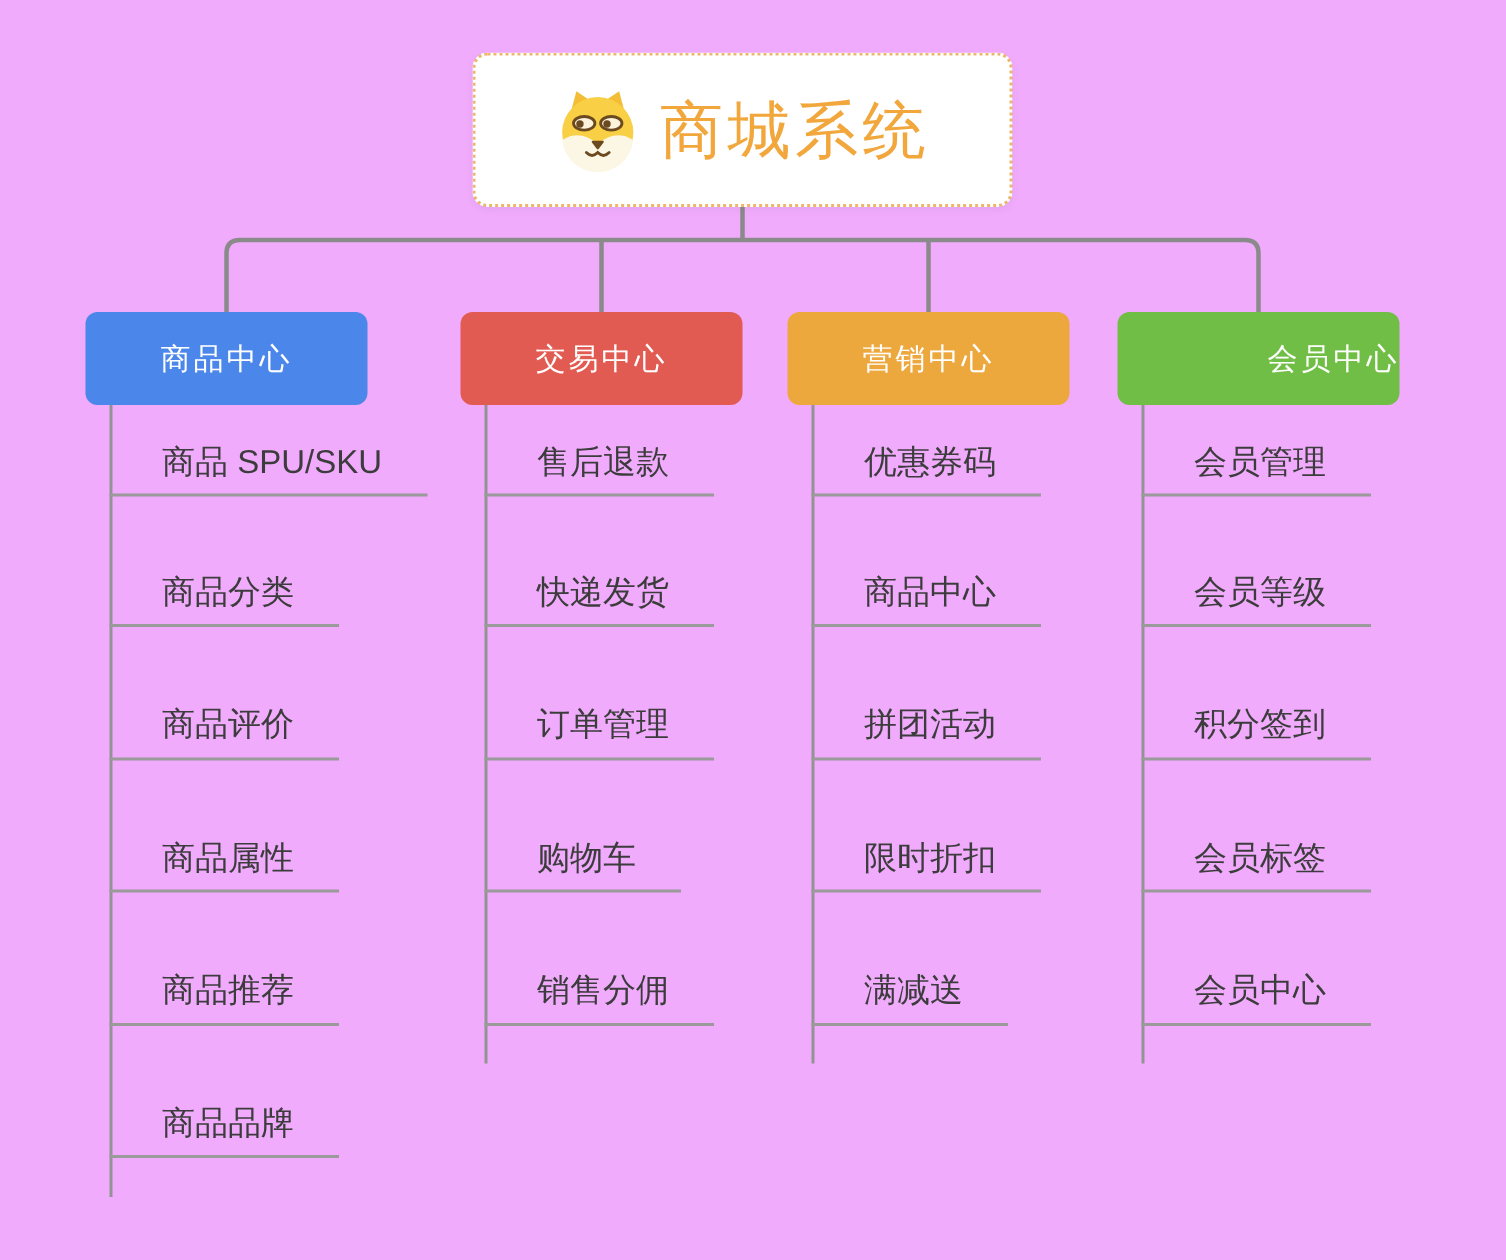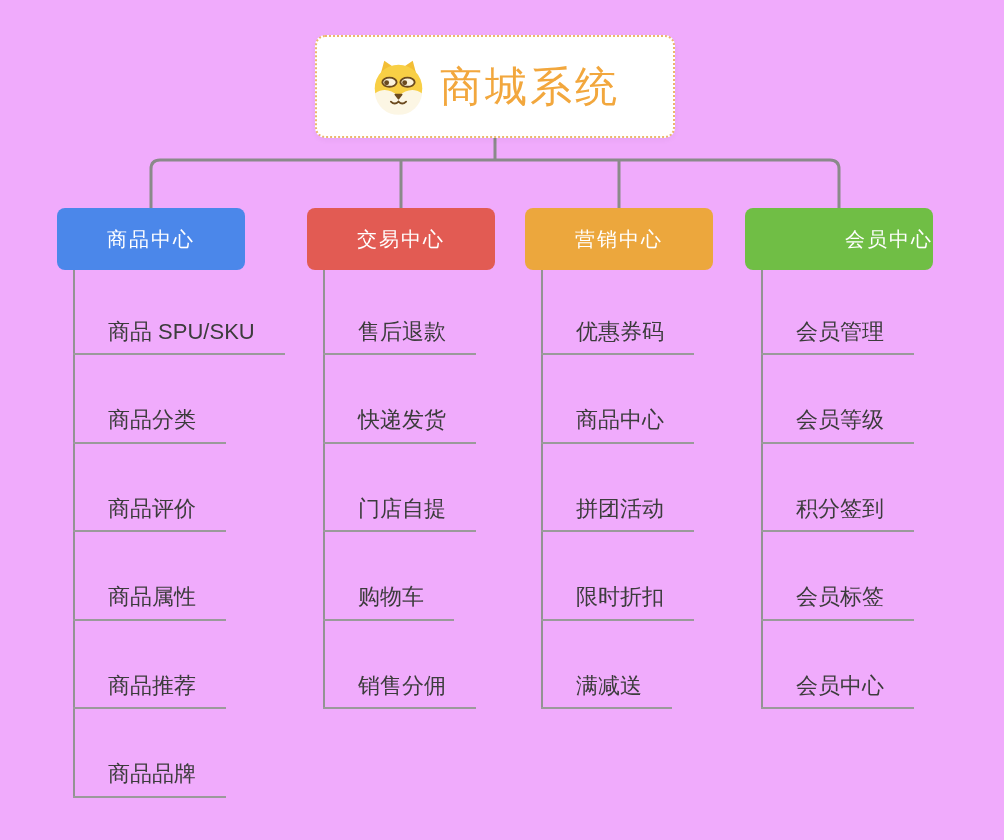--- a/index.html
+++ b/index.html
@@ -51,21 +51,21 @@
     color:#FFFFFF;
     font-size:20px;
     letter-spacing:2px;
     white-space:nowrap;
   }
   .branch-items{
     margin-left:16px;
     width:max-content;
     border-left:2px solid #939393;
   }
-  .item-slot{display:flex;align-items:flex-end;height:88.5px;}
+  .item-slot{display:flex;align-items:center;height:88.5px;}
   .item-slot:first-child{height:85px;}
   .item-label{
     margin-left:-2px;
     padding:0 30px 8px 35px;
     border-bottom:2px solid #9A9A9A;
     font-size:22px;
     color:#3C3C3C;
     white-space:nowrap;
     line-height:1.25;
     cursor:pointer;
@@ -142,21 +142,21 @@
 
   <div class="item-slot">
     <div class="item-label">售后退款</div>
   </div>
 
   <div class="item-slot">
     <div class="item-label">快递发货</div>
   </div>
 
   <div class="item-slot">
-    <div class="item-label">门店自提</div>
+    <div class="item-label">订单管理</div>
   </div>
 
   <div class="item-slot">
     <div class="item-label">购物车</div>
   </div>
 
   <div class="item-slot">
     <div class="item-label">销售分佣</div>
   </div>
 </div>

